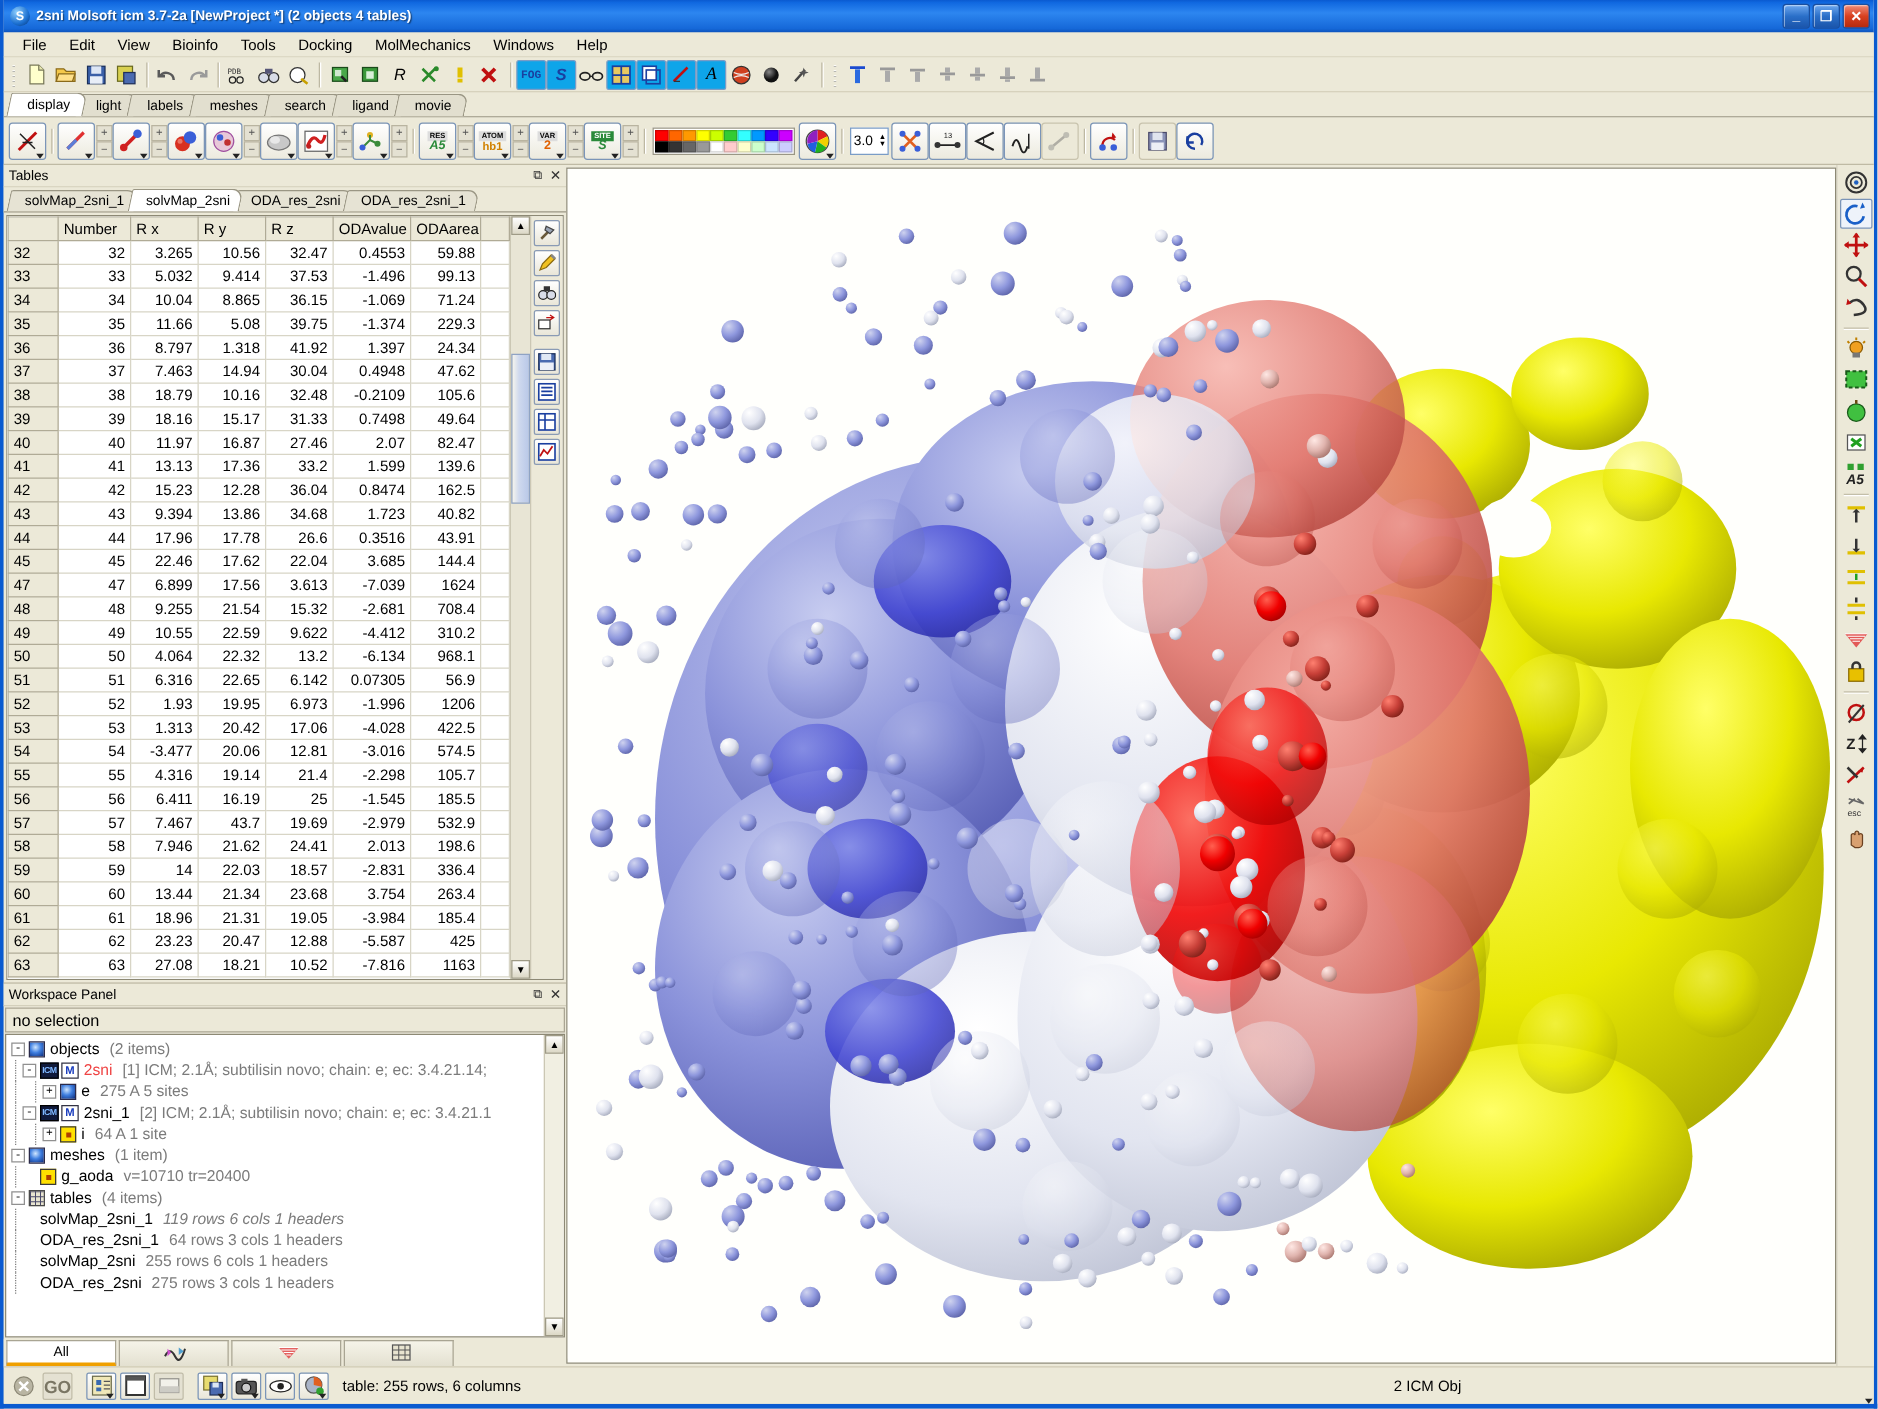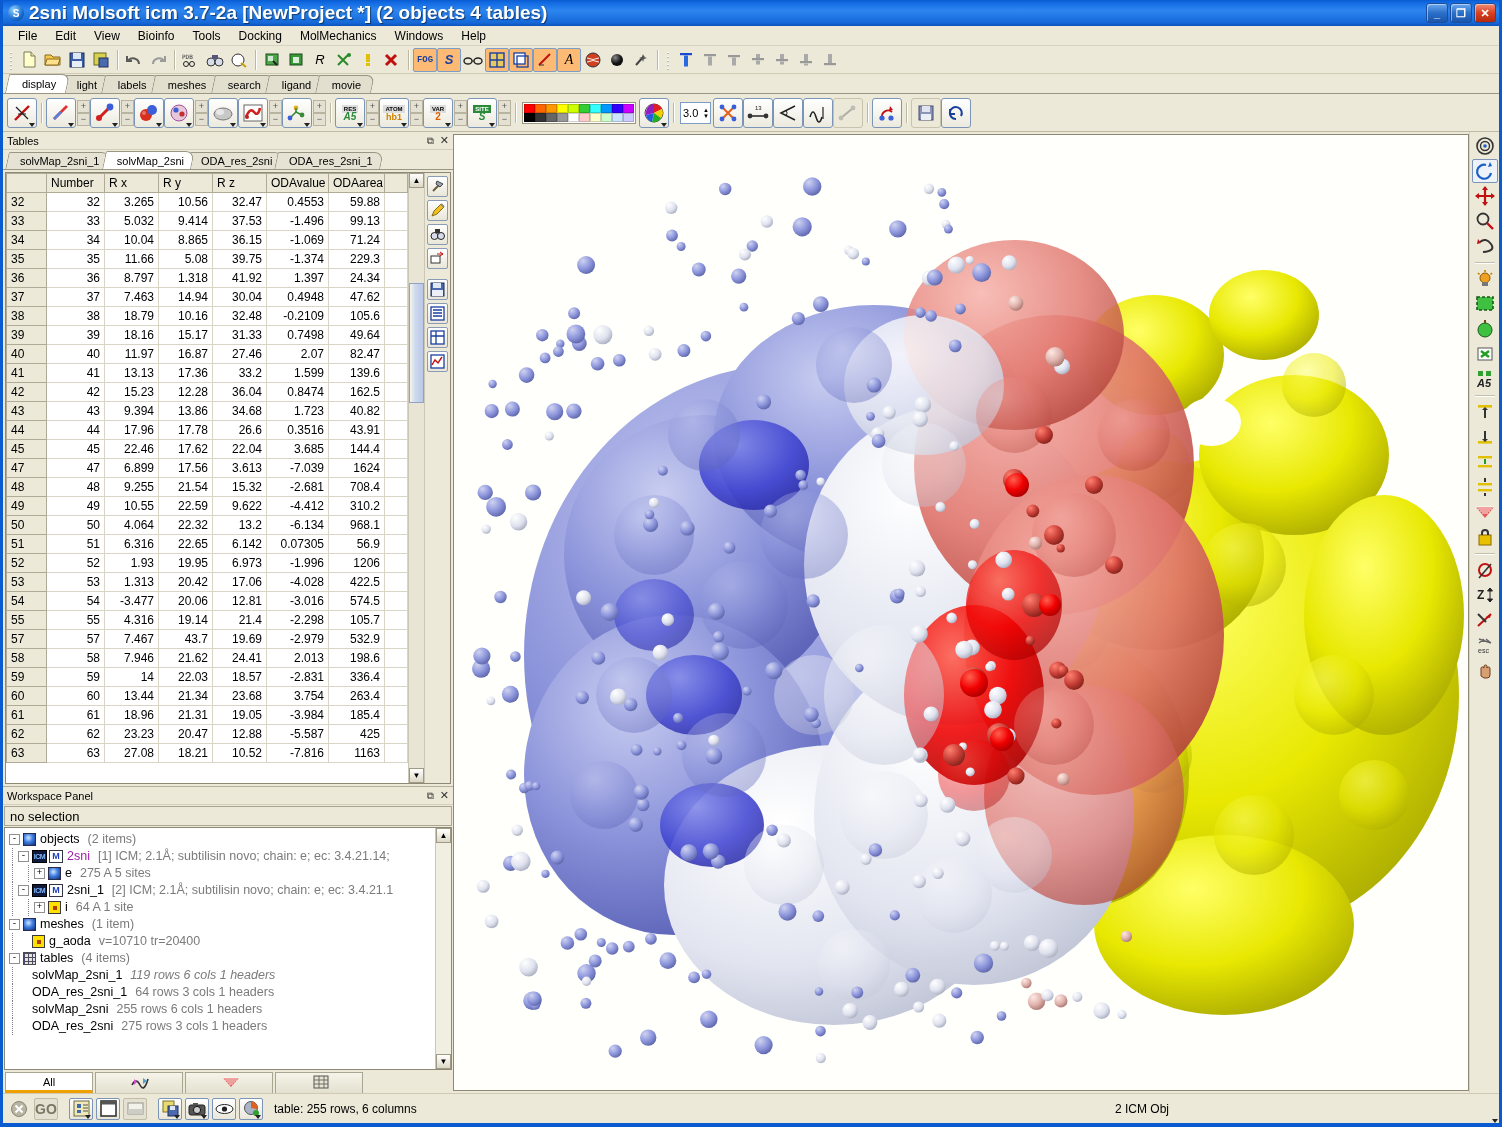--- a/index.html
+++ b/index.html
@@ -27,21 +27,21 @@
     color:#fff;
   }
   .titlebar .tb-icon {
     width:16px;height:16px;border-radius:50%;
     background:radial-gradient(circle at 35% 30%,#8fd0ff,#1b6fd0 60%,#06306e);
     margin-right:5px; flex:0 0 16px;
     display:flex;align-items:center;justify-content:center;
     font-size:10px;font-weight:bold;color:#fff;
   }
   .titlebar .tb-title {
-    font-weight:bold; font-size:19px;
+    font-weight:bold; font-size:11px;
     text-shadow:1px 1px 1px rgba(0,0,0,.5);
     white-space:nowrap;
   }
   .titlebar .tb-btns { margin-left:auto; display:flex; gap:2px; padding-right:3px; }
   .tb-btn {
     width:22px;height:20px;border:1px solid #1b4f9e;
     border-radius:3px;
     background:linear-gradient(180deg,#6fa9f0,#2a6fc8 50%,#1b55ab);
     color:#fff;font-size:11px;font-weight:bold;
     display:flex;align-items:center;justify-content:center;
@@ -61,21 +61,21 @@
     background:#ece9d8; display:flex; align-items:center;
     padding-left:2px; border-bottom:1px solid #cfcab4;
   }
   .grip { width:6px; height:20px; margin:0 3px;
     background-image:repeating-linear-gradient(180deg,#fff 0 1px,#aaa 1px 2px,transparent 2px 4px);
     background-size:2px 4px; background-repeat:repeat-y; background-position:2px 2px;
     opacity:.8; flex:0 0 6px; }
   .sep { width:1px; height:20px; background:#bdb8a2; margin:0 4px; box-shadow:1px 0 0 #fff; flex:0 0 1px;}
   .tbtn { width:24px;height:24px; display:flex;align-items:center;justify-content:center;
     border:1px solid transparent; border-radius:2px; flex:0 0 24px; position:relative;}
-  .tbtn.boxed { border:1px solid #7a9cc6; background:#fdba74; }
+  .tbtn.boxed { border:1px solid #7a9cc6; background:#0ea5e9; }
   
   .tabstrip {
     height:20px; flex:0 0 20px; background:#ece9d8;
     display:flex; align-items:flex-end; padding-left:4px;
     border-bottom:1px solid #9a9684;
   }
   .ftab {
     height:18px; padding:0 11px 0 14px; font-size:11px;
     display:flex;align-items:center;
     background:#e2dfcf;
@@ -162,21 +162,21 @@
   .yel-icon { width:13px;height:13px;margin-right:4px;flex:0 0 13px;background:#ffe000;border:1px solid #3a3a3a;
     display:flex;align-items:center;justify-content:center;}
   .yel-icon i { width:4px;height:4px;background:#b04000;display:block;}
   .icm-icon { width:15px;height:13px;margin-right:2px;flex:0 0 15px;background:#101a3c;border:1px solid #000;
     color:#7fb8ff;font-size:7px;font-weight:bold;display:flex;align-items:center;justify-content:center;
     letter-spacing:-.5px;}
   .m-icon { width:14px;height:13px;margin-right:4px;flex:0 0 14px;background:#fff;border:1px solid #334;
     color:#1d3fbf;font-size:9px;font-weight:bold;display:flex;align-items:center;justify-content:center;}
   .vline { display:inline-block;width:1px;height:17px;border-left:1px dotted #808080;margin-right:5px;flex:0 0 1px;}
   .gray { color:#7b7b7b; }
-  .redname { color:#a21caf; }
+  .redname { color:#ef4444; }
   .ws-scroll { width:16px;flex:0 0 16px;background:#f1efe2;border-left:1px solid #cbc7b4;
      display:flex;flex-direction:column;justify-content:space-between;}
   .ws-scroll .arrow { width:15px;height:15px;background:linear-gradient(180deg,#fff,#dcd8c6);
      border:1px solid #9e9a86;display:flex;align-items:center;justify-content:center;font-size:8px;}
   
   .ws-tabs { height:22px;flex:0 0 22px;background:#ece9d8;display:flex;align-items:flex-end;padding-left:2px;}
   .wstab { height:21px;width:88px;border:1px solid #a9a593;background:linear-gradient(180deg,#f6f4e9,#e3e0d0);
      display:flex;align-items:center;justify-content:center;font-size:11px;margin-right:2px;border-bottom:none;}
   .wstab.active { background:#fff; border-bottom:3px solid #f0a000; }
   
@@ -950,20 +950,30 @@
                     <td></td>
                   </tr>
                   <tr>
                     <td class="rowhdr">55</td>
                     <td>55</td>
                     <td>4.316</td>
                     <td>19.14</td>
                     <td>21.4</td>
                     <td>-2.298</td>
                     <td>105.7</td>
+                    <td></td>
+                  </tr>
+                  <tr>
+                    <td class="rowhdr">56</td>
+                    <td>56</td>
+                    <td>6.411</td>
+                    <td>16.19</td>
+                    <td>25</td>
+                    <td>-1.545</td>
+                    <td>185.5</td>
                     <td></td>
                   </tr>
                   <tr>
                     <td class="rowhdr">57</td>
                     <td>57</td>
                     <td>7.467</td>
                     <td>43.7</td>
                     <td>19.69</td>
                     <td>-2.979</td>
                     <td>532.9</td>

